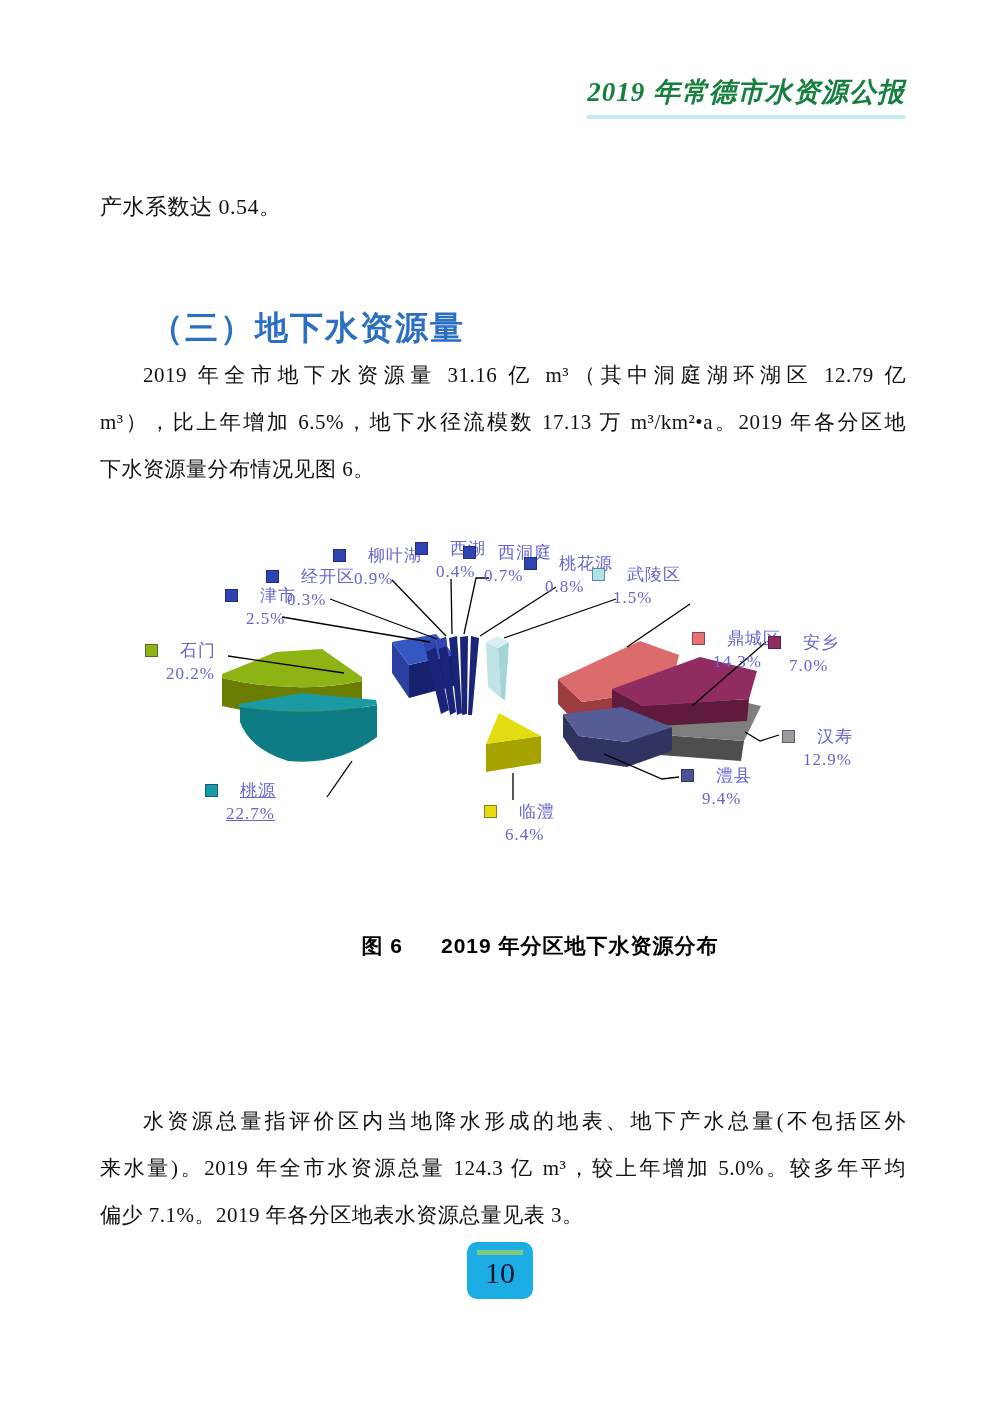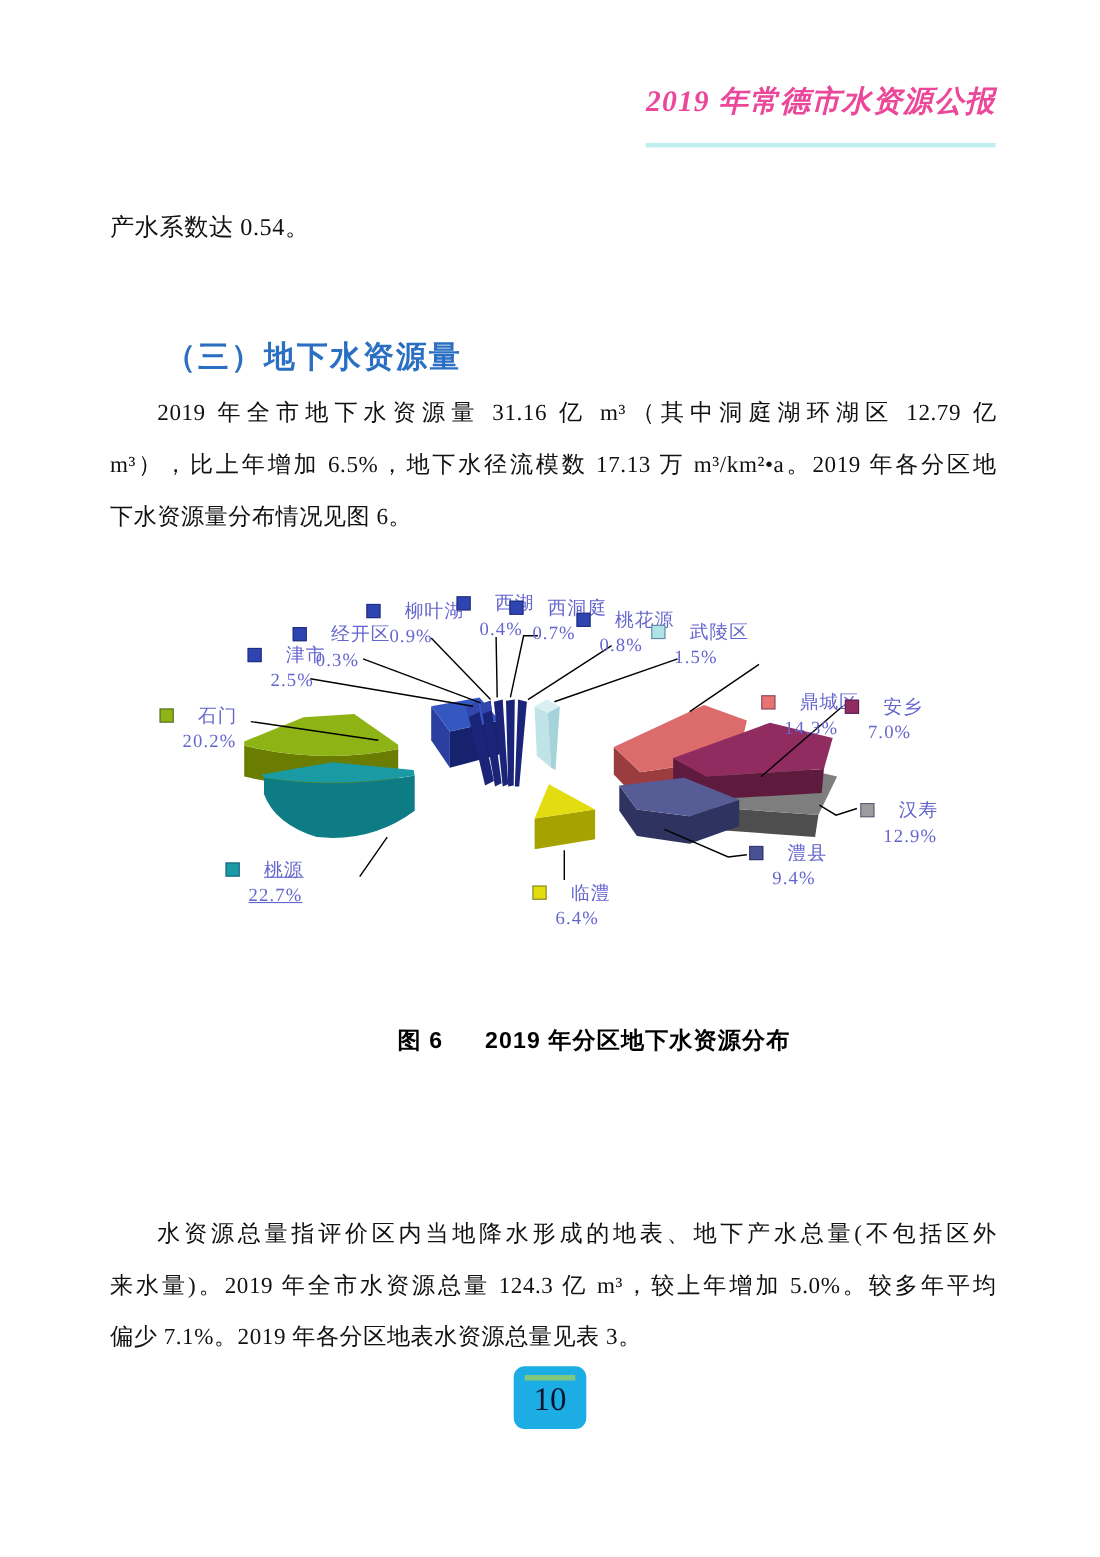--- a/index.html
+++ b/index.html
@@ -5,30 +5,30 @@
   html,body{margin:0;padding:0;background:#ffffff;}
   .page{
     position:relative;width:1000px;height:1415px;margin:0 auto;background:#ffffff;
     font-family:"Liberation Serif","DejaVu Serif",serif;color:#111;overflow:hidden;
   }
   .abs{position:absolute;}
   .doc-header{
     top:74px;right:95px;
     font-family:"Liberation Serif","DejaVu Serif",serif;
     font-size:27px;font-weight:bold;font-style:italic;letter-spacing:1px;
-    color:#ec4899;border-bottom:4px solid #BDEDEE;padding-bottom:20px;
+    color:#15803d;border-bottom:4px solid #BDEDEE;padding-bottom:5px;
   }
   .body-line{font-size:22px;letter-spacing:0.5px;}
   .para{left:100px;width:806px;font-size:21px;line-height:47px;letter-spacing:0.5px;}
   .para .pline{white-space:nowrap;}
   .para .pjust{text-align:justify;text-align-last:justify;white-space:normal;}
   .para .pindent{text-indent:43px;}
   .sec-heading{
     left:150px;font-family:"Liberation Sans","DejaVu Sans",sans-serif;
-    font-size:28px;font-weight:bold;color:#2B6FC2;letter-spacing:2px;
+    font-size:33px;font-weight:bold;color:#2B6FC2;letter-spacing:2px;
   }
   .fig-caption{
     top:932px;left:0;width:1000px;text-align:center;
     font-family:"Liberation Sans","DejaVu Sans",sans-serif;
     font-size:21px;font-weight:bold;color:#000;letter-spacing:1px;margin-left:40px;
   }
   .fig-caption .gap{display:inline-block;width:38px;}
   .chart{top:530px;left:0;width:1000px;height:340px;}
   .chart svg{position:absolute;left:0;top:0;}
   .lead{stroke:#000;stroke-width:1.3;fill:none;}

